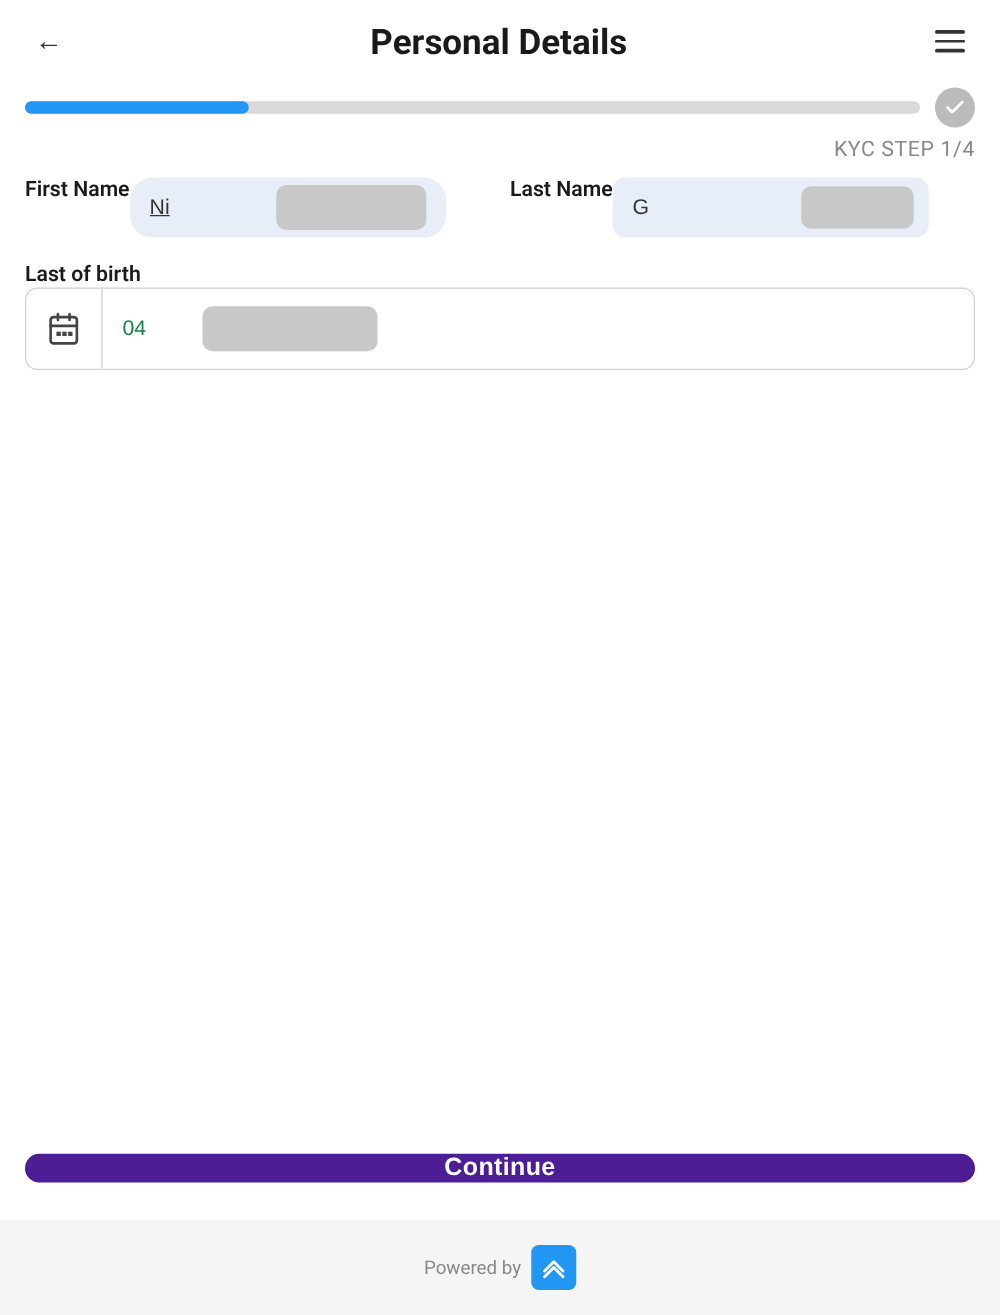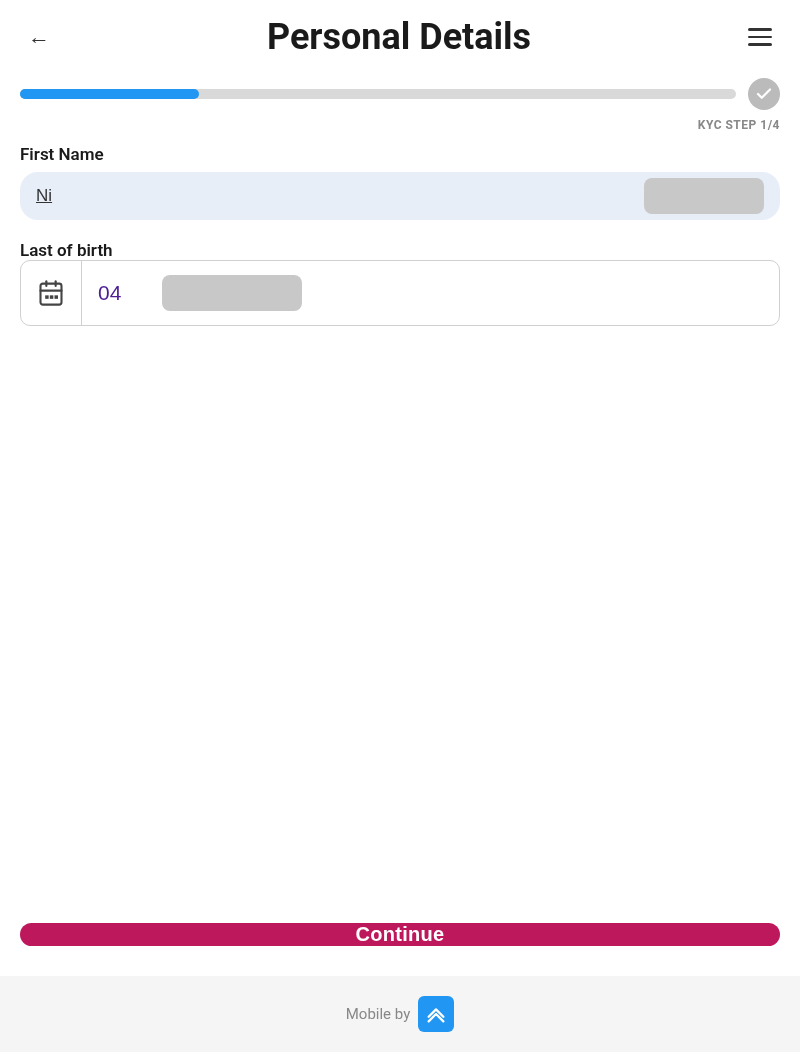--- a/index.html
+++ b/index.html
@@ -24,21 +24,21 @@
     .back-btn {
       font-size: 22px;
       font-weight: 300;
       color: #333;
       cursor: pointer;
       background: none;
       border: none;
       padding: 4px 8px;
     }
     .header-title {
-      font-size: 36px;
+      font-size: 28px;
       font-weight: 700;
       color: #1a1a1a;
     }
     .menu-btn {
       font-size: 22px;
       color: #333;
       cursor: pointer;
       background: none;
       border: none;
       padding: 4px 8px;
@@ -84,41 +84,40 @@
       justify-content: center;
       flex-shrink: 0;
     }
     .progress-check svg {
       width: 18px;
       height: 18px;
     }
     .kyc-step {
       text-align: right;
       padding: 4px 20px 12px 20px;
-      font-size: 12px;
+      font-size: 17px;
       color: #888;
-      font-weight: 700;
+      font-weight: 400;
       letter-spacing: 0.5px;
     }
 
     
     .form-container {
       padding: 0 20px;
       flex: 1;
     }
 
     
     .name-row {
       display: flex;
       gap: 16px;
       margin-bottom: 20px;
     }
     .field-group {
       display: flex;
-      flex-direction: column;
       flex: 1;
     }
     .field-label {
       font-size: 17px;
       font-weight: 600;
       color: #1a1a1a;
       margin-bottom: 8px;
     }
     .input-field {
       background: #e8eef8;
@@ -283,21 +282,21 @@
       transform: translateY(-50%);
       width: 140px;
       height: 36px;
       background: #c8c8c8;
       border-radius: 8px;
     }
 
     
     .continue-btn {
       margin: 20px 20px 0 20px;
-      background: #be185d;
+      background: #4c1d95;
       color: #fff;
       border: none;
       border-radius: 12px;
       font-size: 20px;
       font-weight: 600;
       cursor: pointer;
       width: calc(100% - 40px);
       letter-spacing: 0.3px;
     }
 
@@ -359,55 +358,62 @@
 <div class="kyc-step">KYC STEP 1/4</div>
 
 <div class="form-container">
 
   <div class="name-row">
     <div class="field-group">
       <label class="field-label">First Name</label>
       <div class="input-with-redact">
         <input type="text" class="input-field" value="Ni" style="background: rgb(232, 238, 248); border: none; border-radius: 18px; padding: 14px 16px; font-size: 17px; color: rgb(51, 51, 51); outline: none; width: 100%; text-decoration: underline;">
         <div class="redact-overlay"></div>
+      </div>
+    </div>
+    <div class="field-group">
+      <label class="field-label">Last Name</label>
+      <div class="input-with-redact">
+        <input type="text" class="input-field" value="G" style="background: rgb(232, 238, 248); border: none; border-radius: 10px; padding: 14px 16px; font-size: 17px; color: rgb(51, 51, 51); outline: none; width: 100%;">
+        <div class="redact-overlay-small"></div>
       </div>
     </div>
   </div>
 
 
   <div class="dob-section">
     <label class="field-label">Last of birth</label>
     <div class="dob-input-wrapper">
       <div class="cal-icon-box">
         <svg width="28" height="28" viewBox="0 0 24 24" fill="none" stroke="#444" stroke-width="1.8" stroke-linecap="round" stroke-linejoin="round">
           <rect x="3" y="4" width="18" height="18" rx="2" ry="2"></rect>
           <line x1="16" y1="2" x2="16" y2="6"></line>
           <line x1="8" y1="2" x2="8" y2="6"></line>
           <line x1="3" y1="10" x2="21" y2="10"></line>
           <rect x="7" y="14" width="3" height="3" fill="#444" stroke="none"></rect>
           <rect x="11" y="14" width="3" height="3" fill="#444" stroke="none"></rect>
           <rect x="15" y="14" width="3" height="3" fill="#444" stroke="none"></rect>
         </svg>
       </div>
       <div class="dob-input-area">
-        <input type="text" value="04" style="background: transparent; border: none; font-size: 21px; color: #4c1d95; outline: none; width: 60px; padding: 18px 0px;">
+        <input type="text" value="04" style="background: transparent; border: none; font-size: 17px; color: #15803d; outline: none; width: 60px; padding: 18px 0px;">
         <div class="dob-redact"></div>
       </div>
     </div>
   </div>
 
 </div>
 
 <div class="spacer"></div>
 
 <button class="continue-btn">Continue</button>
 
 <div style="height: 30px;"></div>
 
 <div class="footer">
-  <span class="powered-text">Mobile by</span>
+  <span class="powered-text">Powered by</span>
   <div class="brand-logo">
     <svg viewBox="0 0 24 24" fill="none">
       <polyline points="4 15 12 7 20 15" stroke="#fff" stroke-width="2.5" stroke-linecap="round" stroke-linejoin="round"></polyline>
       <polyline points="4 20 12 12 20 20" stroke="#fff" stroke-width="2.5" stroke-linecap="round" stroke-linejoin="round"></polyline>
     </svg>
   </div>
 </div>
 
 </body></html>

